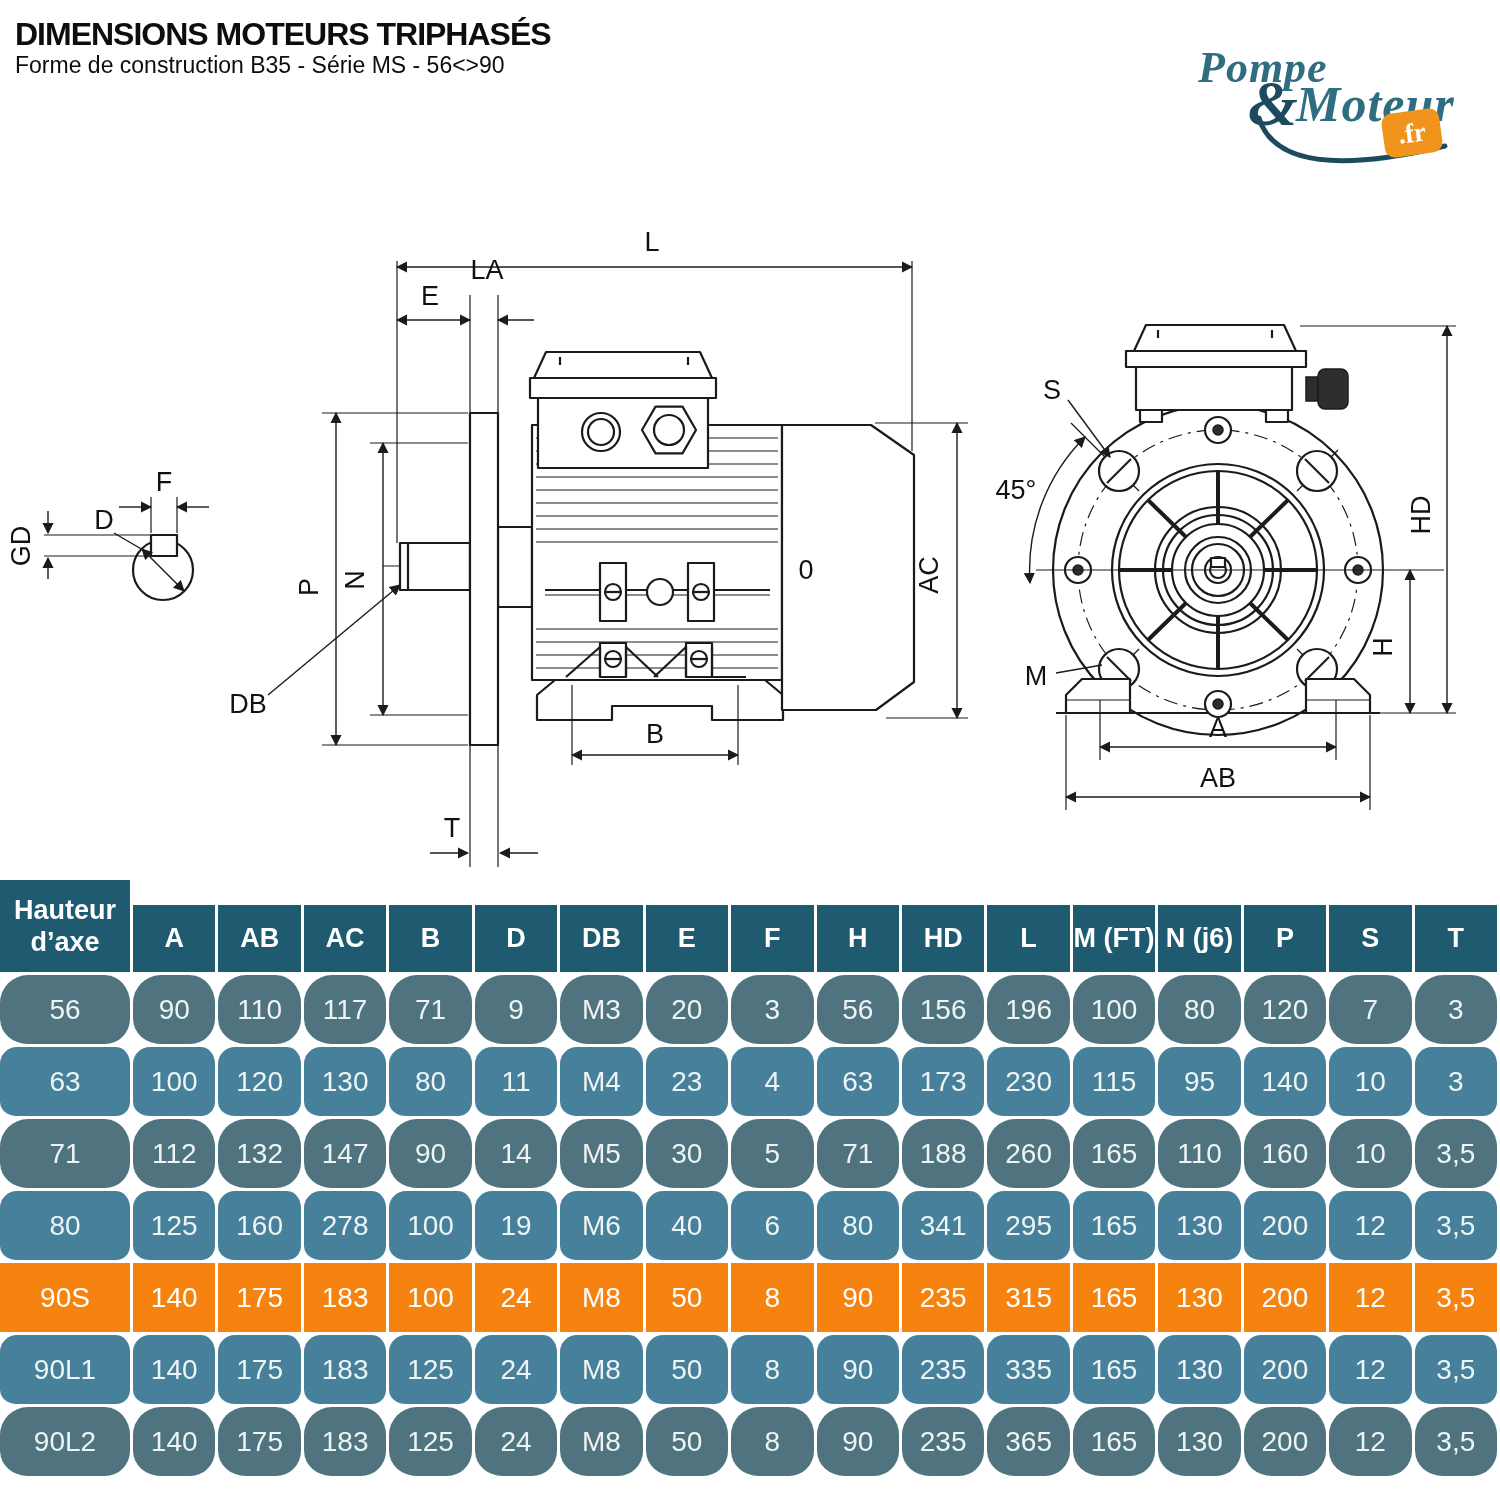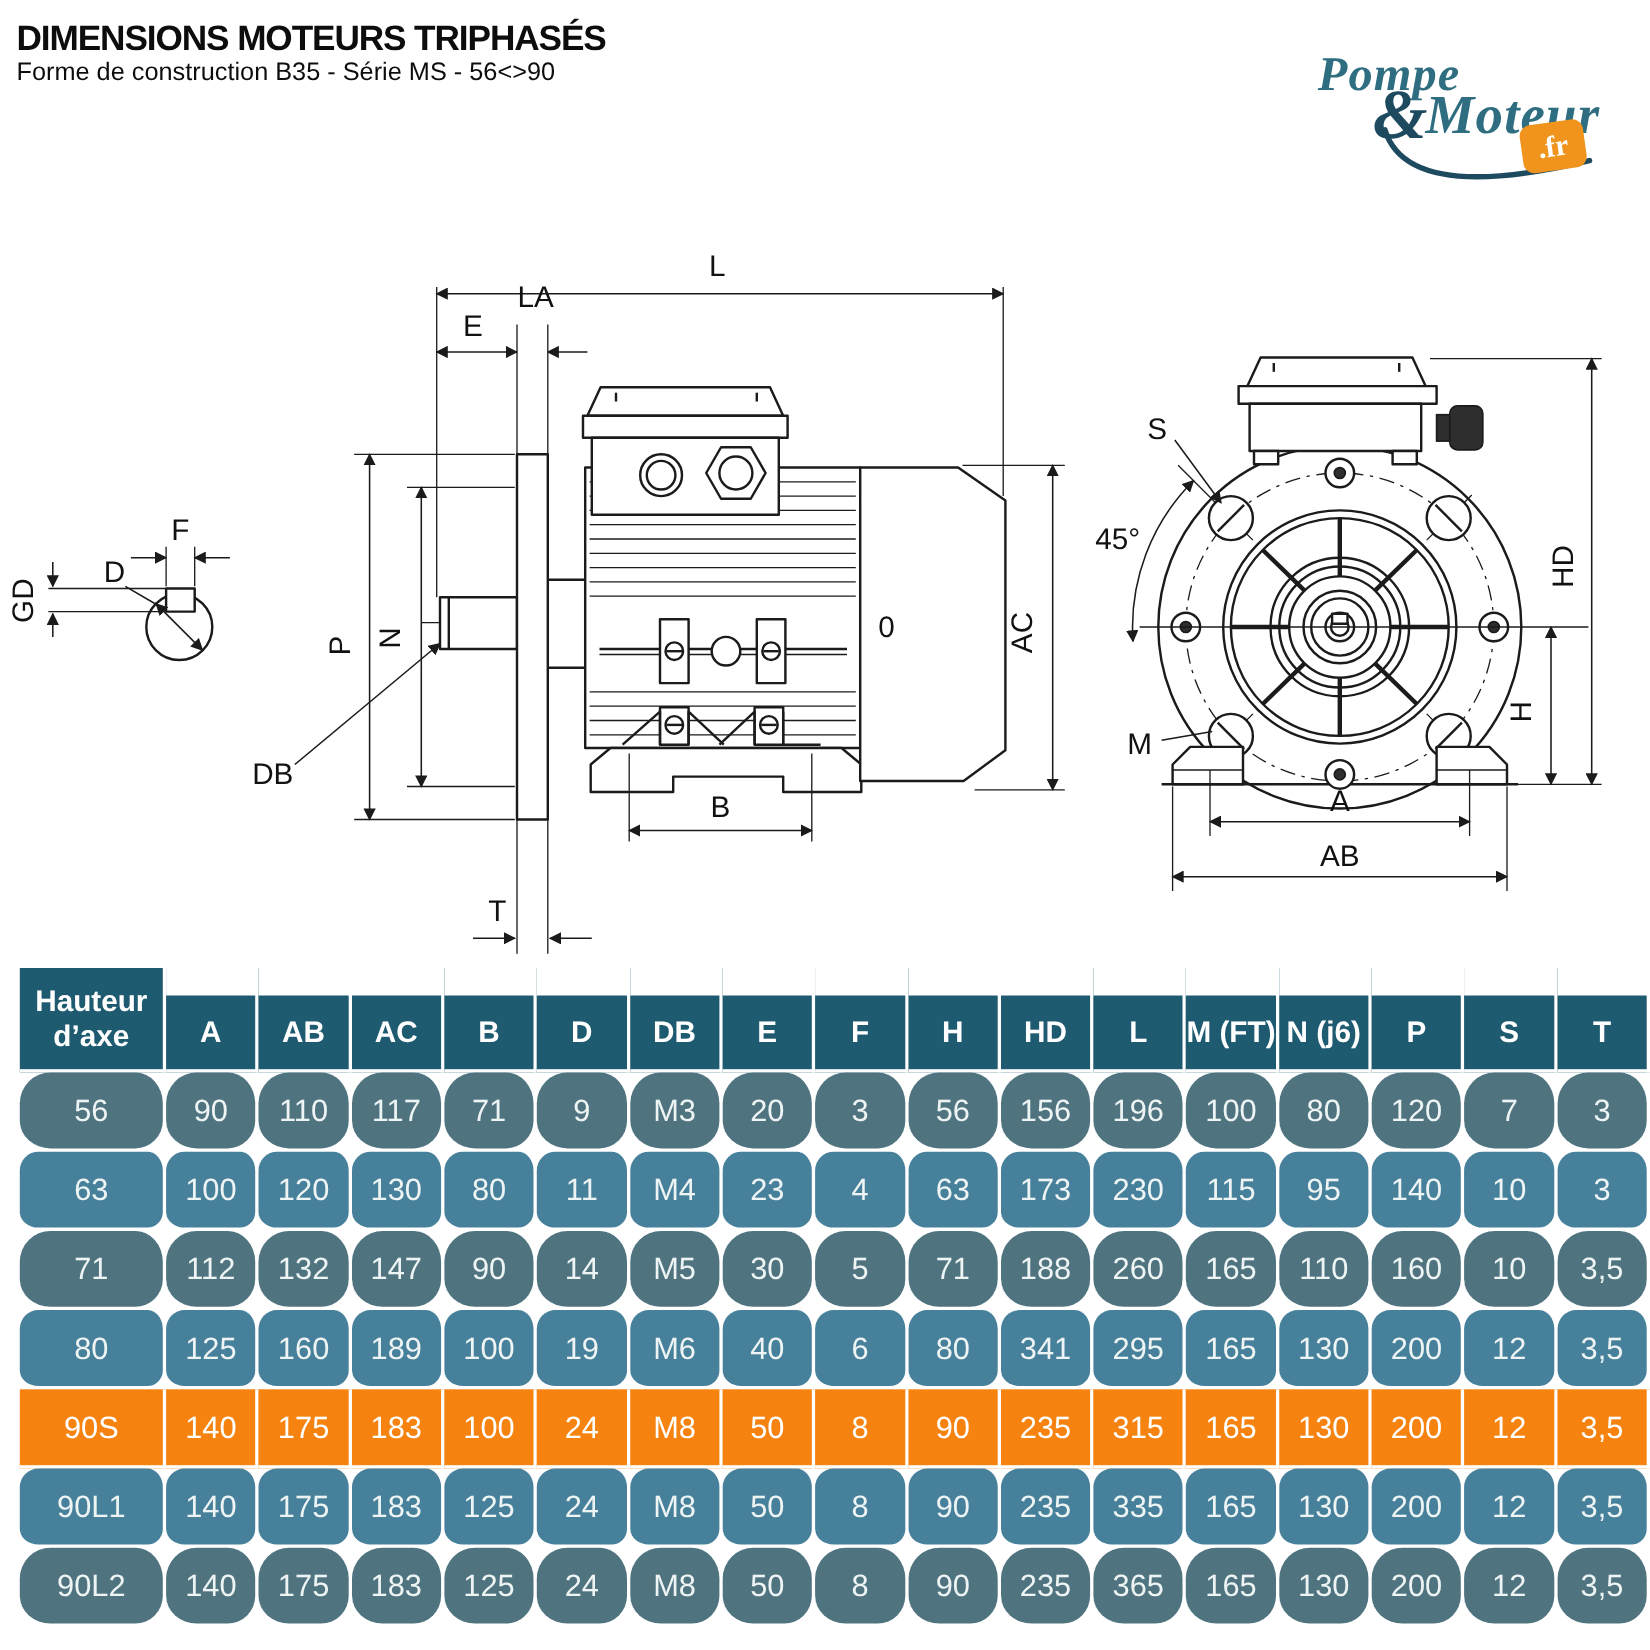--- a/index.html
+++ b/index.html
@@ -32,21 +32,21 @@
   .drawings{position:absolute;left:0;top:195px;}
   .drawings text{font-family:"Liberation Sans",sans-serif;font-size:27px;fill:#111;}
   .obj{stroke:#1b1b1b;stroke-width:2.2;fill:none;stroke-linejoin:round;}
   .objw{stroke:#1b1b1b;stroke-width:2.2;fill:#ffffff;stroke-linejoin:round;}
   .thin{stroke:#1b1b1b;stroke-width:1.2;fill:none;}
   .dim{stroke:#1b1b1b;stroke-width:1.4;fill:none;}
   .spoke{stroke:#1b1b1b;stroke-width:4;fill:none;}
   .dark{fill:#2e2e2e;stroke:#1b1b1b;stroke-width:1.5;}
   
   table.dims{position:absolute;left:0;top:880px;width:1500px;border-collapse:separate;
-             border-spacing:0;table-layout:fixed;padding-left:18px;}
+             border-spacing:0;table-layout:fixed;}
   table.dims th,table.dims td{box-sizing:border-box;text-align:center;vertical-align:middle;
              border-right:3px solid var(--c-grid);border-bottom:3px solid var(--c-grid);
              color:var(--c-text);font-weight:normal;padding:0;}
   table.dims thead th{background:var(--c-header);height:95px;color:#fff;font-weight:bold;
              font-size:27px;}
   table.dims thead th.axis{font-size:27px;line-height:1.2;padding:0 10px;}
   table.dims thead th:not(.axis){border-top:25px solid #fff;}
   table.dims tbody tr{height:72px;}
   table.dims tbody td,table.dims tbody th{font-size:28px;}
   tr.dark  td, tr.dark  th{background:var(--c-dark);border-radius:28px;}
@@ -389,21 +389,21 @@
           <td>165</td>
           <td>110</td>
           <td>160</td>
           <td>10</td>
           <td>3,5</td>
         </tr>
         <tr class="light">
           <th>80</th>
           <td>125</td>
           <td>160</td>
-          <td>189</td>
+          <td>278</td>
           <td>100</td>
           <td>19</td>
           <td>M6</td>
           <td>40</td>
           <td>6</td>
           <td>80</td>
           <td>341</td>
           <td>295</td>
           <td>165</td>
           <td>130</td>

